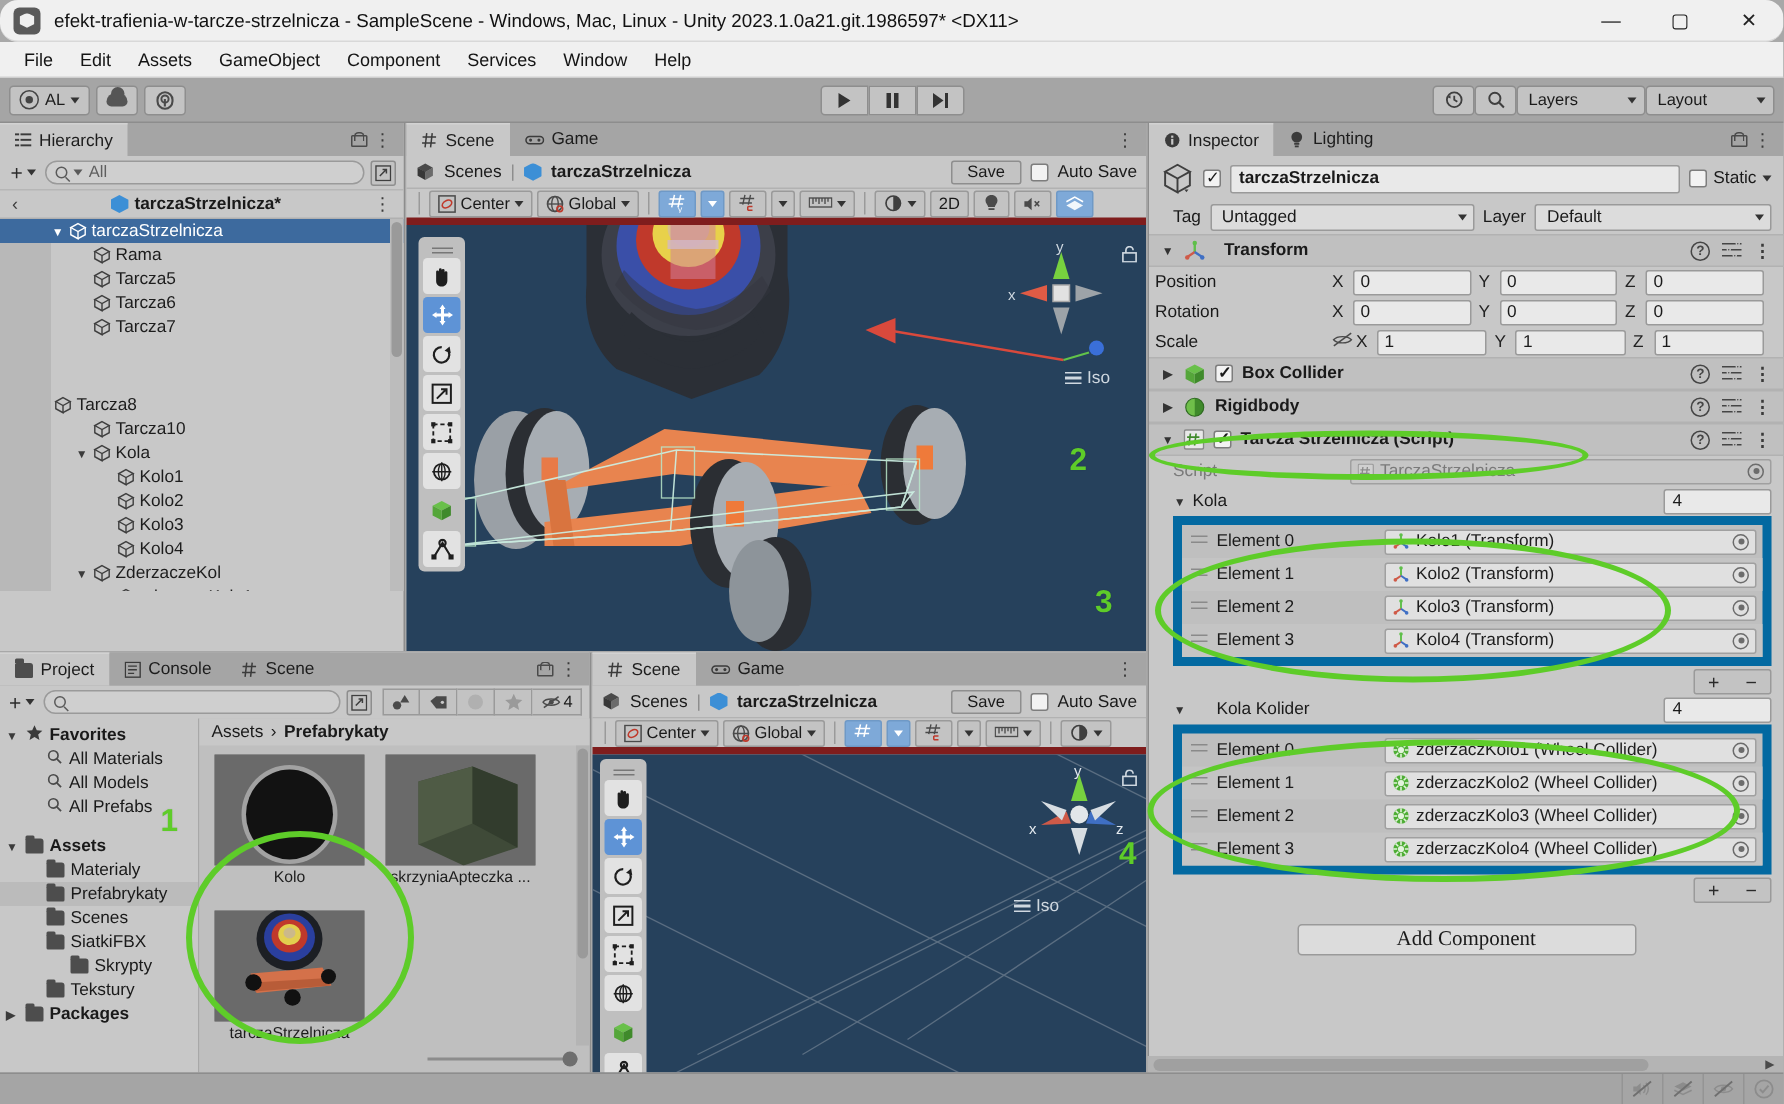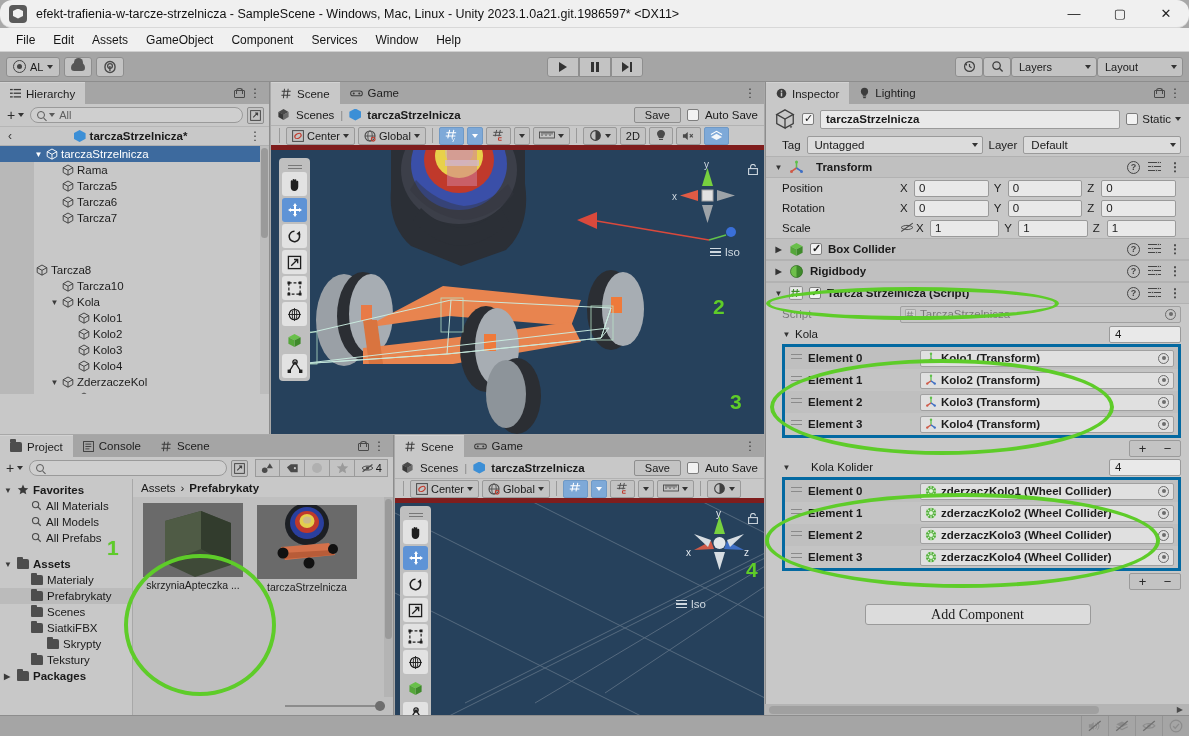--- a/index.html
+++ b/index.html
@@ -238,21 +238,21 @@
     border-top:1px solid #b2b2b2; border-bottom:1px solid #b2b2b2; font-weight:bold; font-size:11.5px;
   }
   .foldout{ width:9px; font-size:8px; color:#333; flex:none; text-align:center;}
   .comp-actions{ margin-left:auto; display:flex; align-items:center; gap:8px; }
   .help-ic{ width:13px;height:13px;border-radius:50%;border:1.4px solid #454545;color:#454545;
             font-size:9px; display:flex;align-items:center;justify-content:center; font-weight:bold;}
   .set-ic{ width:13px;height:12px; position:relative; }
   .set-ic i{ position:absolute; left:0; width:13px; height:1.4px; background:#454545; display:block;}
   .set-ic i:nth-child(1){ top:1px; } .set-ic i:nth-child(2){ top:5px; } .set-ic i:nth-child(3){ top:9px; }
   .set-ic b{ position:absolute; width:3px;height:3px;border-radius:50%;background:#454545; border:1px solid #c0c0c0;}
-  .prop-row{ height:20px; display:flex; align-items:center; padding:0 8px 0 16px; font-size:11.5px; gap:0; }
+  .prop-row{ height:20px; display:flex; align-items:center; padding:0 8px 0 4px; font-size:11.5px; gap:0; }
   .prop-label{ width:118px; }
   .vec-group{ flex:1; display:flex; gap:0; align-items:center; }
   .vec-cell{ flex:1; display:flex; align-items:center; gap:4px; }
   .vec-cell span{ width:10px; text-align:left; color:#222; }
   .vec-input{
     flex:1; height:17px; background:#e9e9e9; border:1px solid #9a9a9a; border-radius:2px;
     display:flex;align-items:center;padding:0 4px; font-size:11.5px; margin-right:5px;
   }
   .eye-off{ width:14px; margin-right:2px; }
   .script-row{ height:20px; display:flex;align-items:center; padding:0 8px 0 16px; font-size:11.5px; }
@@ -261,21 +261,21 @@
     display:flex;align-items:center; gap:4px; padding:0 4px; font-size:11.5px; color:#1d1d1d;
   }
   .obj-field.dim{ color:#7a7a7a; background:#c6c6c6; }
   .obj-dot{ margin-left:auto; width:11px;height:11px;border-radius:50%;border:1.4px solid #6c6c6c; position:relative; flex:none;}
   .obj-dot::after{content:"";position:absolute;left:2.5px;top:2.5px;width:4px;height:4px;border-radius:50%;background:#6c6c6c;}
   .array-hdr{ height:20px; display:flex; align-items:center; padding:0 8px 0 16px; font-size:11.5px; }
   .array-size{
     width:72px; height:17px; background:#e9e9e9;border:1px solid #9a9a9a;border-radius:2px;
     display:flex;align-items:center;padding:0 5px; font-size:11.5px; margin-left:auto;
   }
-  .arr-list{ margin:0 8px 0 16px; background:#bfbfbf; border:3px solid #0369a1;font-weight:bold; }
+  .arr-list{ margin:0 8px 0 16px; background:#bfbfbf; border:6px solid #0369a1; }
   .arr-row{ height:22px; display:flex; align-items:center; gap:6px; padding:0 4px 0 6px; font-size:11.5px; }
   .arr-row:nth-child(even){ background:#c4c4c4; }
   .drag-handle{ width:11px; flex:none; }
   .drag-handle i{ display:block; width:11px;height:1.3px;background:#8a8a8a; margin-bottom:3px;}
   .arr-label{ width:106px; }
   .arr-footer{ display:flex; justify-content:flex-end; padding:2px 8px 0 0; }
   .pm-btn{
     width:52px;height:17px;background:#c3c3c3;border:1px solid #9a9a9a;border-radius:2px;
     display:flex;align-items:center;justify-content:space-around; font-size:13px; color:#2a2a2a; line-height:1;
   }
@@ -1022,20 +1022,28 @@
             <span>Packages</span>
           </div>
         </div>
       <div class="pr-content">
         <div class="pr-crumb">
           <span>Assets</span>
           <span>›</span>
           <b>Prefabrykaty</b>
         </div>
         <div class="pr-grid">
+          <div class="pr-item">
+            <svg class="pr-thumb" viewBox="0 0 100 74">
+              <rect width="100" height="74" fill="#6a6a6a"></rect>
+              <ellipse cx="50" cy="40" rx="32" ry="33" fill="#cfcfcf" opacity="0.55"></ellipse>
+              <ellipse cx="50" cy="40" rx="29" ry="30" fill="#121212"></ellipse>
+            </svg>
+            <div class="pr-label">Kolo</div>
+          </div>
           <div class="pr-item">
             <svg class="pr-thumb" viewBox="0 0 100 74">
               <rect width="100" height="74" fill="#6a6a6a"></rect>
               <polygon points="22,18 58,8 88,20 88,62 52,74 22,60" fill="#3f4a38"></polygon>
               <polygon points="22,18 58,8 58,46 22,60" fill="#4f5b45"></polygon>
               <polygon points="58,8 88,20 88,62 58,46" fill="#323c2d"></polygon>
             </svg>
             <div class="pr-label">skrzyniaApteczka ...</div>
           </div>
           <div class="pr-item" style="margin-top:2px">

